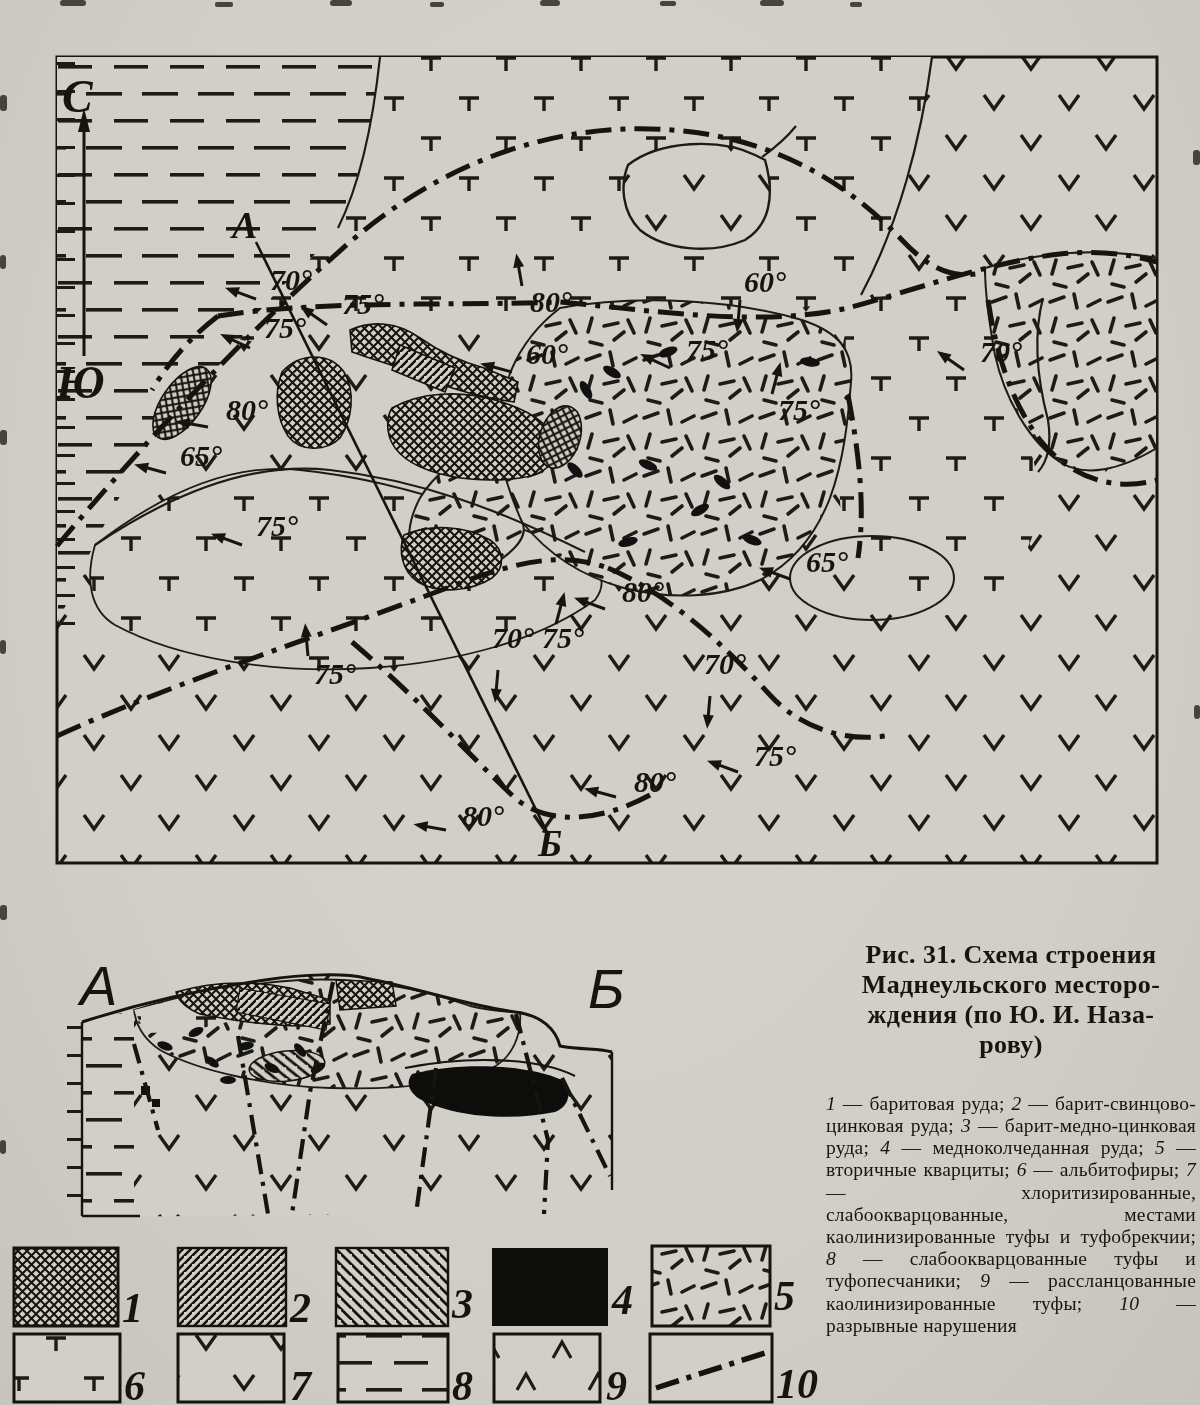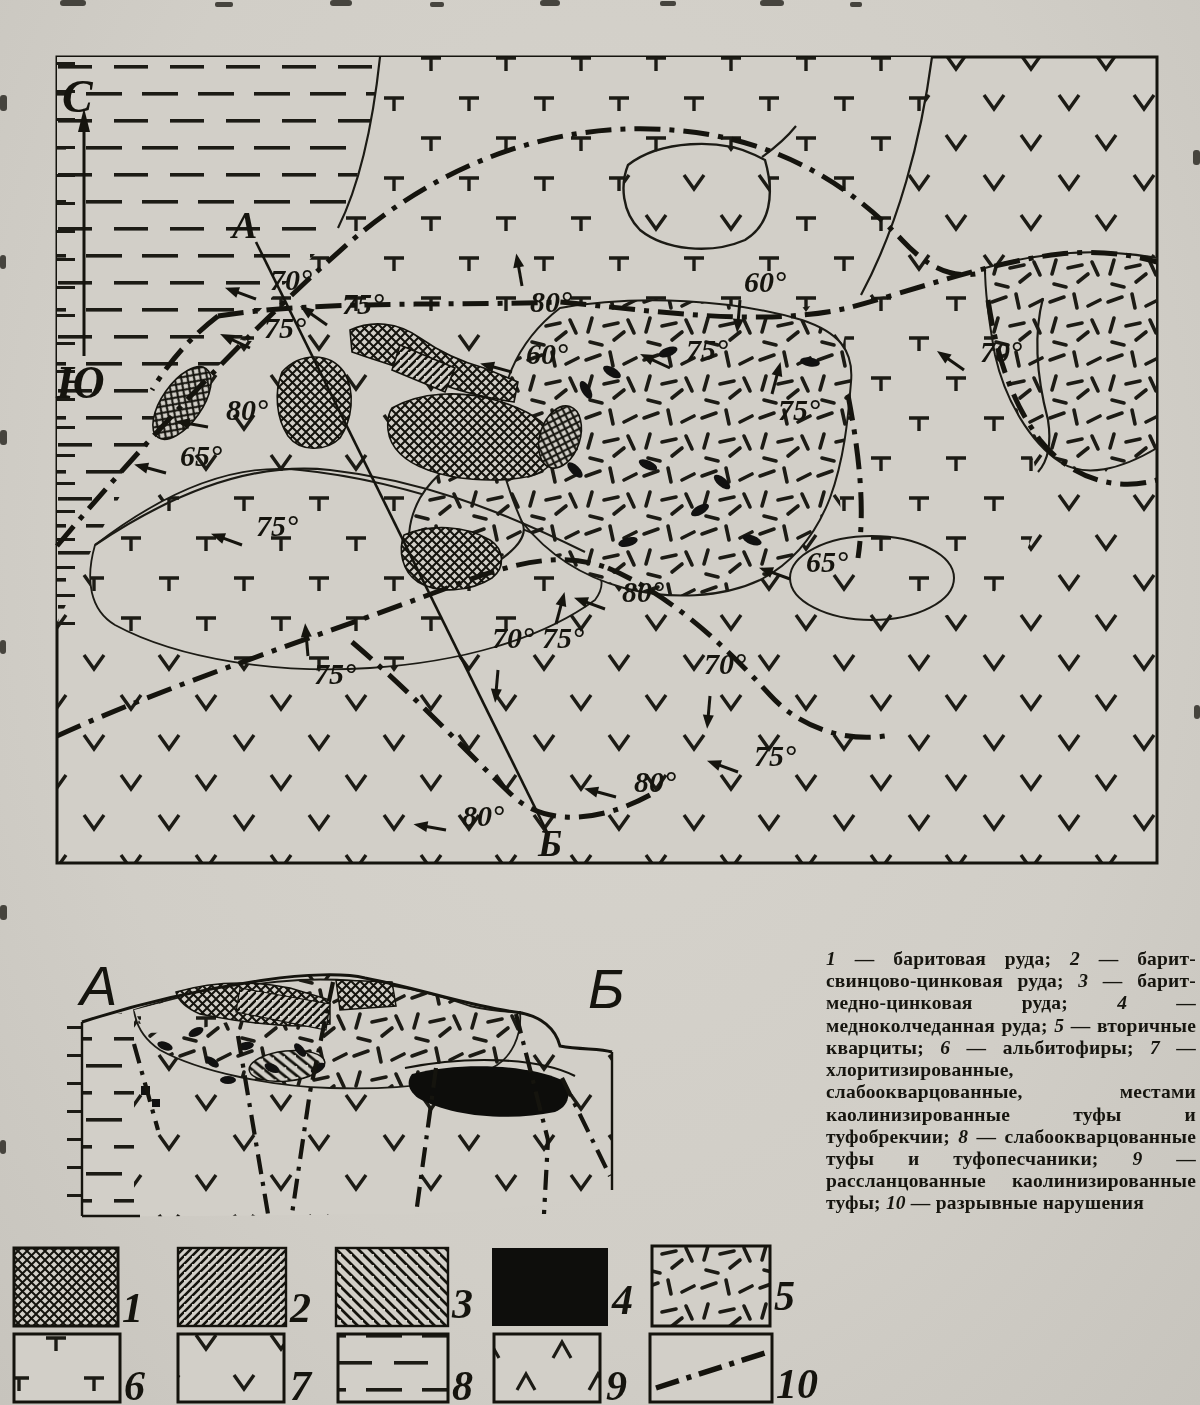--- a/index.html
+++ b/index.html
@@ -9,21 +9,21 @@
         font-family:"Liberation Serif", serif;color:#16150f;}
   svg.art{position:absolute;left:0;top:0;width:1200px;height:1405px;}
   svg text{fill:#15140e;}
   .dip{font:italic 700 30px "Liberation Serif", serif;}
   .cardinal{font:italic 700 46px "Liberation Serif", serif;}
   .maplabel{font:italic 700 38px "Liberation Serif", serif;}
   .seclabel{font:italic 400 56px "Liberation Sans", sans-serif;}
   .legnum{font:italic 700 42px "Liberation Serif", serif;}
   .caption{position:absolute;left:826px;top:940px;width:370px;}
   .cap-title{font-size:26px;font-weight:700;line-height:1.16;text-align:center;white-space:pre-line;letter-spacing:.4px;}
-  .cap-legend{margin-top:8px;font-size:19.5px;font-weight:700;line-height:1.14;text-align:justify;letter-spacing:.2px;}
+  .cap-legend{margin-top:32px;font-size:19.5px;font-weight:400;line-height:1.14;text-align:justify;letter-spacing:.2px;}
   .cap-legend i{font-style:italic;}
 </style>
 </head>
 <body>
 
 <div class="page">
 
 <svg class="art" viewBox="0 0 1200 1405">
   <defs>
     <pattern id="patV" patternUnits="userSpaceOnUse" width="75" height="80">
@@ -415,16 +415,20 @@
     <rect x="0" y="430" width="7" height="15" rx="3"></rect>
         <rect x="0" y="640" width="6" height="14" rx="3"></rect>
     <rect x="0" y="905" width="7" height="15" rx="3"></rect>
         <rect x="0" y="1140" width="6" height="14" rx="3"></rect>
     <rect x="1193" y="150" width="7" height="15" rx="3"></rect>
         <rect x="1194" y="705" width="6" height="14" rx="3"></rect>
   </g>
 </svg>
 
 <div class="caption">
+  <div class="cap-title">Рис. 31. Схема строения
+Маднеульского месторо-
+ждения (по Ю. И. Наза-
+рову)</div>
   <div class="cap-legend"><i>1</i> — баритовая руда; <i>2</i> — барит-свинцово-цинковая руда; <i>3</i> — барит-медно-цинковая руда; <i>4</i> — медноколчеданная руда; <i>5</i> — вторичные кварциты; <i>6</i> — альбитофиры; <i>7</i> — хлоритизированные, слабоокварцованные, местами каолинизированные туфы и туфобрекчии; <i>8</i> — слабоокварцованные туфы и туфопесчаники; <i>9</i> — рассланцованные каолинизированные туфы; <i>10</i> — разрывные нарушения</div>
 </div>
 
 </div>
 
 </body></html>

